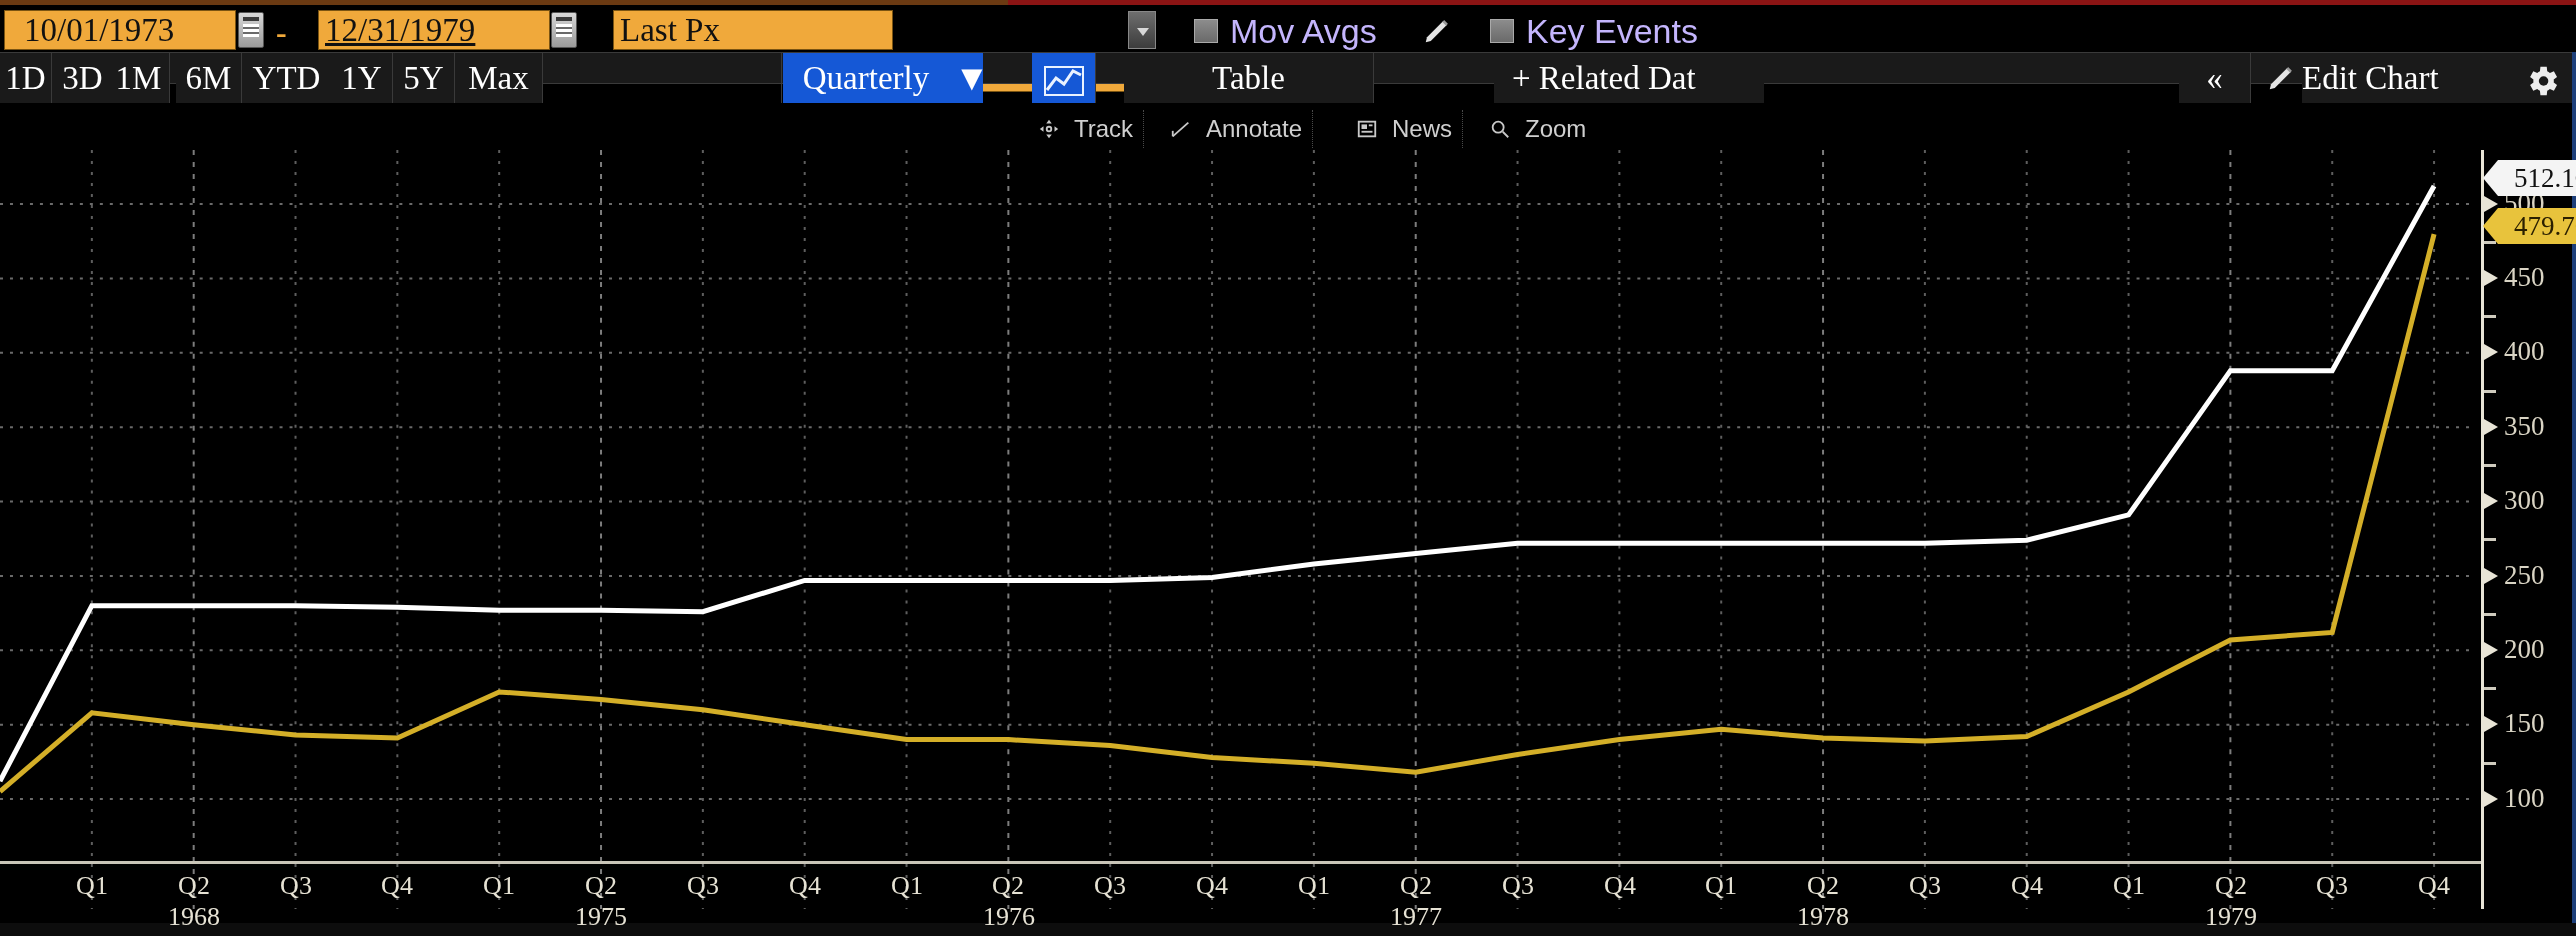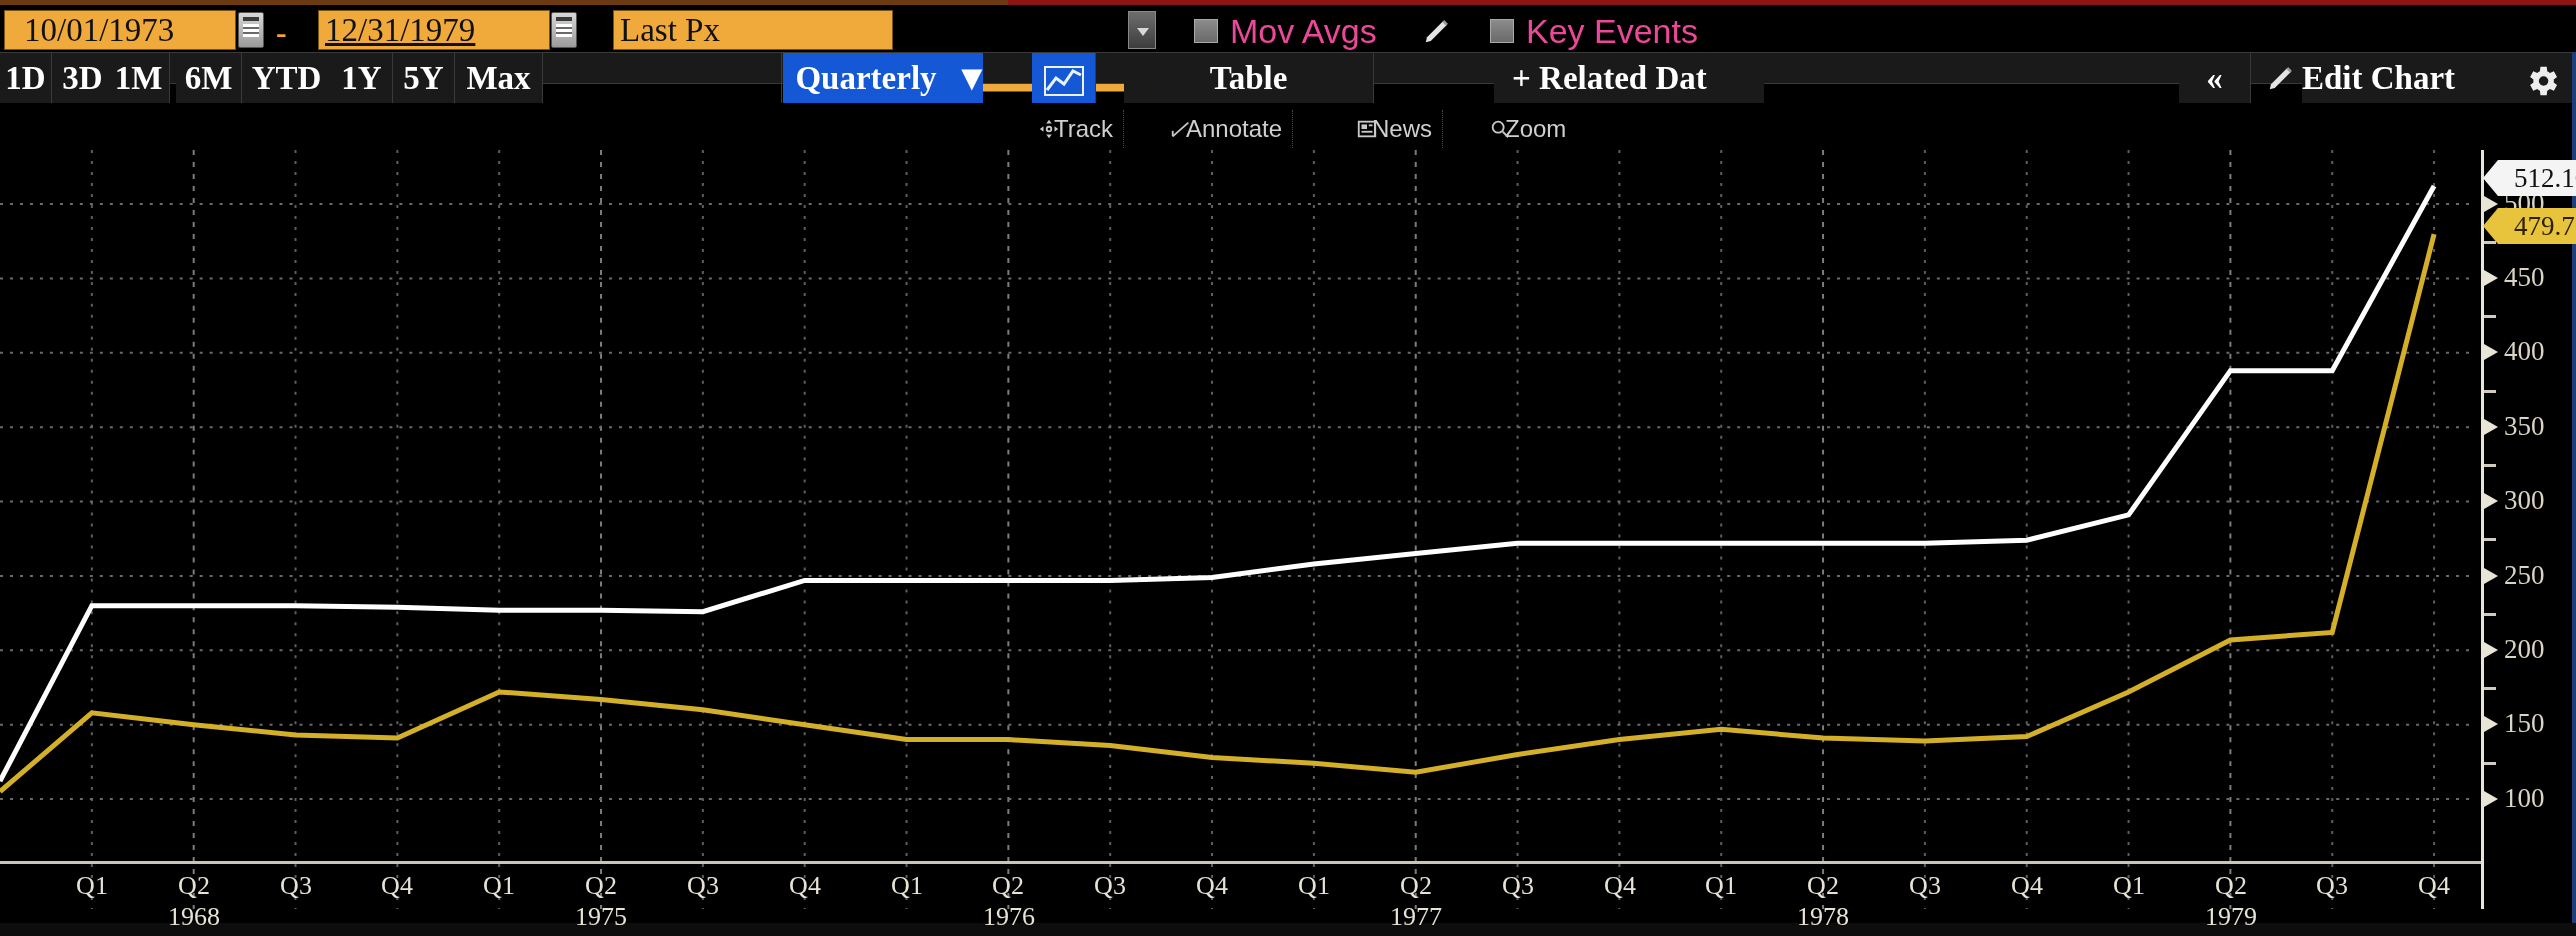--- a/index.html
+++ b/index.html
@@ -39,43 +39,43 @@
     position:absolute; top:5px; width:28px; height:38px;
     background:linear-gradient(#6e6e6e,#3c3c3c); border:1px solid #888;
   }
   .ddarrow::after{ content:""; position:absolute; left:8px; top:16px;
     border-left:6px solid transparent; border-right:6px solid transparent; border-top:8px solid #d8d8d8; }
   .chk {
     position:absolute; top:13px; width:24px; height:24px;
     background:linear-gradient(#8c8c8c,#6a6a6a); border:1px solid #aaa;
   }
   .chklabel {
-    position:absolute; top:6px; color:#ec4899; font-size:34px; line-height:38px;
+    position:absolute; top:6px; color:#c4b5fd; font-size:34px; line-height:38px;
     font-family:"Liberation Sans", sans-serif; white-space:nowrap;
   }
   .pencil { position:absolute; width:30px; height:30px; }
 
   
   .row2 { position:absolute; left:0; top:52px; width:2576px; height:32px; background:#1a1a1a;
-          border-top:1px solid #3a3a3a; border-bottom:1px solid #3a3a3a;font-weight:bold; }
+          border-top:1px solid #3a3a3a; border-bottom:1px solid #3a3a3a; }
   .tbtn {
     position:absolute; top:0; height:50px;
     color:#fff; font-size:33px; line-height:50px; text-align:center;
     border-right:1px solid #3a3a3a; background:#1a1a1a;
     font-family:"Liberation Serif", serif; white-space:nowrap;
   }
   .tbtn.sel { background:#1558d6; }
   .tbtn.plain { border-right:none; }
   .chevicon { position:absolute; top:0; height:50px; line-height:50px; color:#fff; font-size:36px; }
 
   
   .row3 { position:absolute; left:1038px; top:110px; height:38px; }
   .minibtn { position:absolute; top:0; height:38px; color:#cfcfcf; font-size:24px;
              line-height:38px; white-space:nowrap; border-right:1px dotted #4a4a4a; padding-right:10px; }
-  .minibtn span.lbl { margin-left:16px; }
+  .minibtn span.lbl { margin-left:36px; }
 
   
   .plot { position:absolute; left:0; top:150px; width:2476px; height:709px; background:#000; }
   .plot svg { display:block; }
 
   
   .ytick {
     position:absolute; color:#d9d4c4; font-size:27px;
     font-family:"Liberation Serif", serif; white-space:nowrap;
   }

